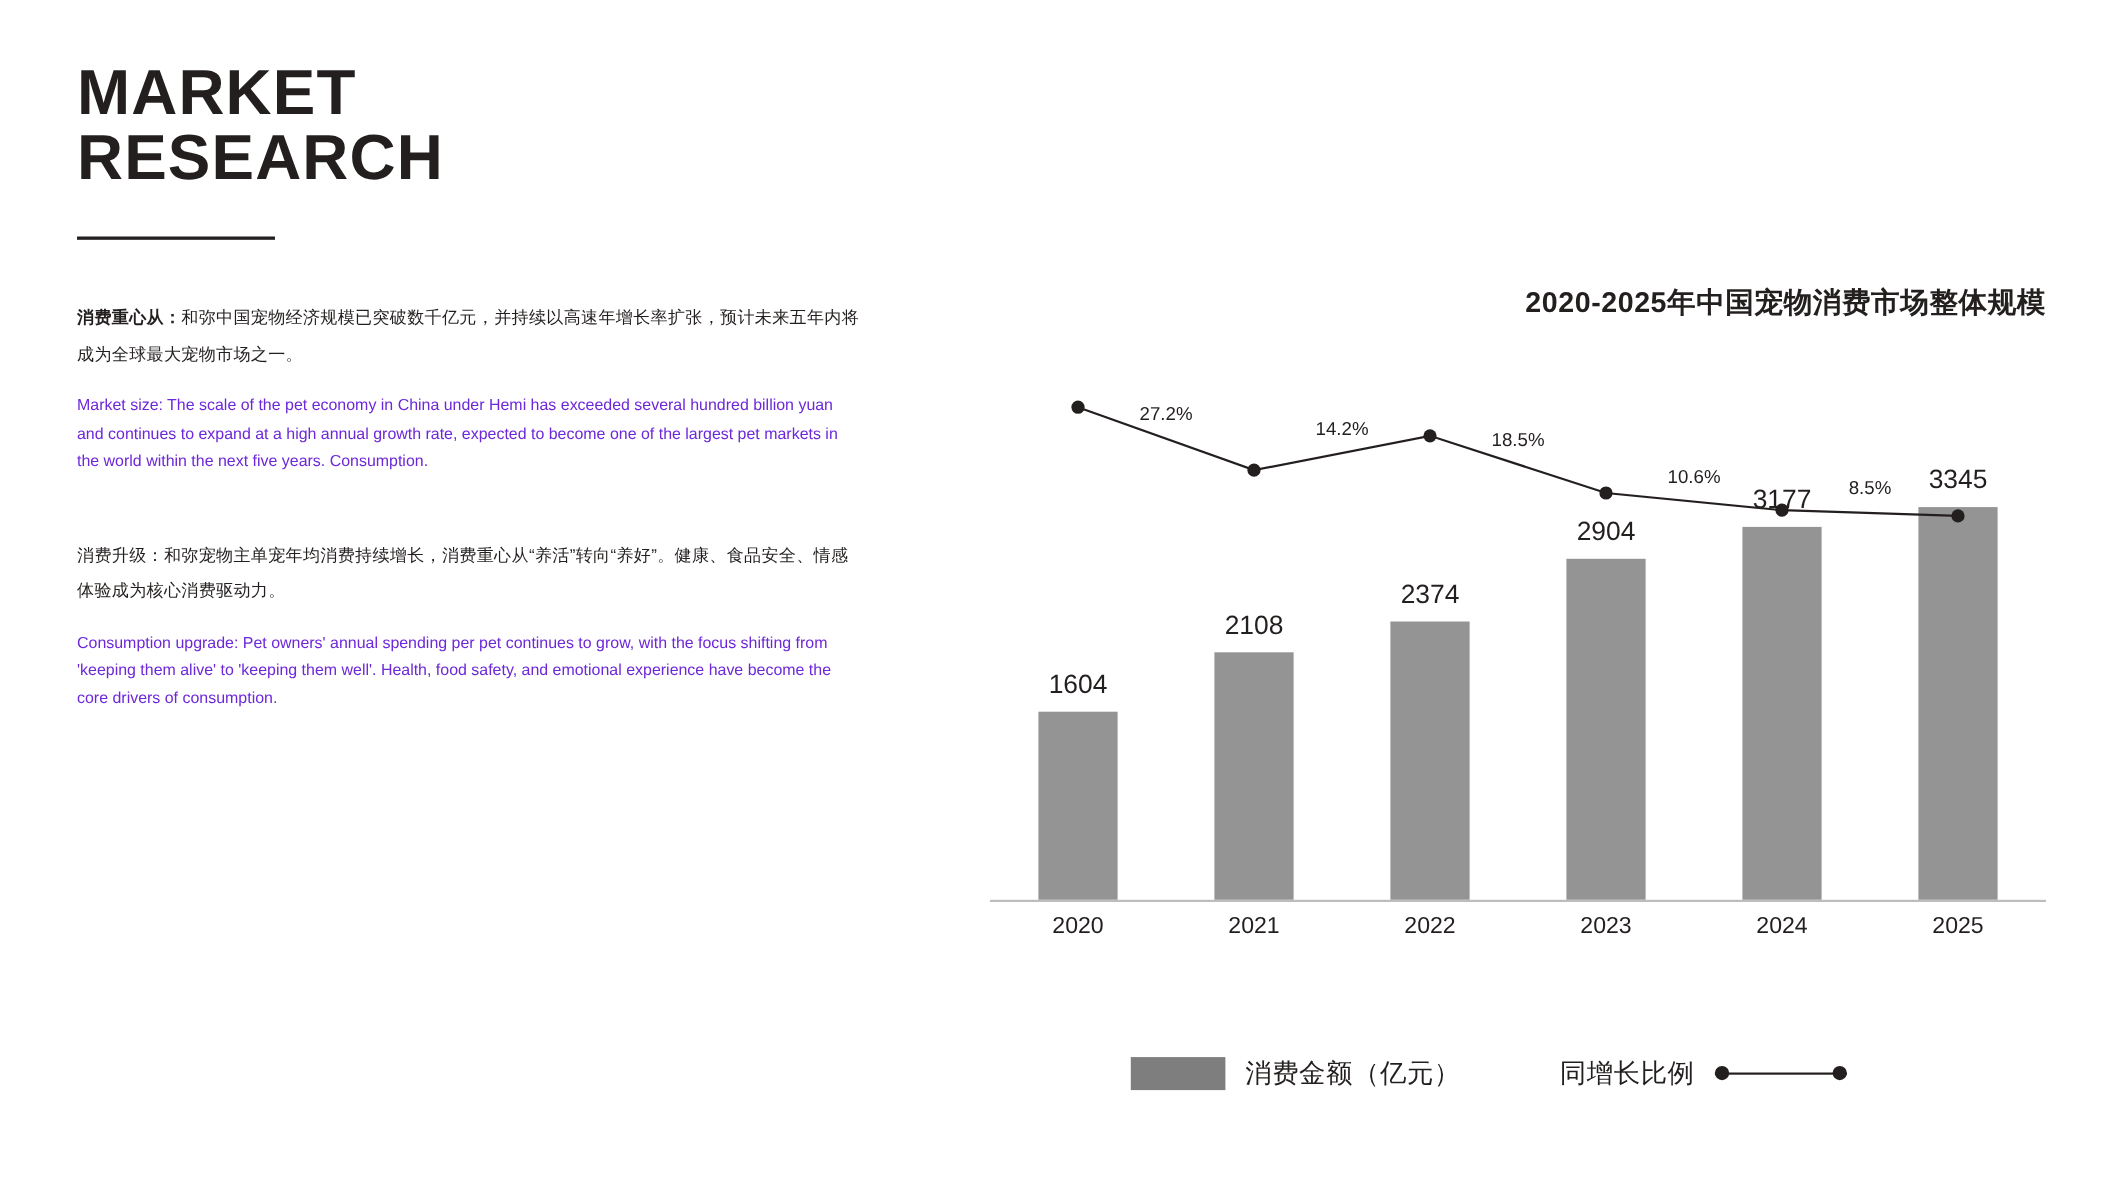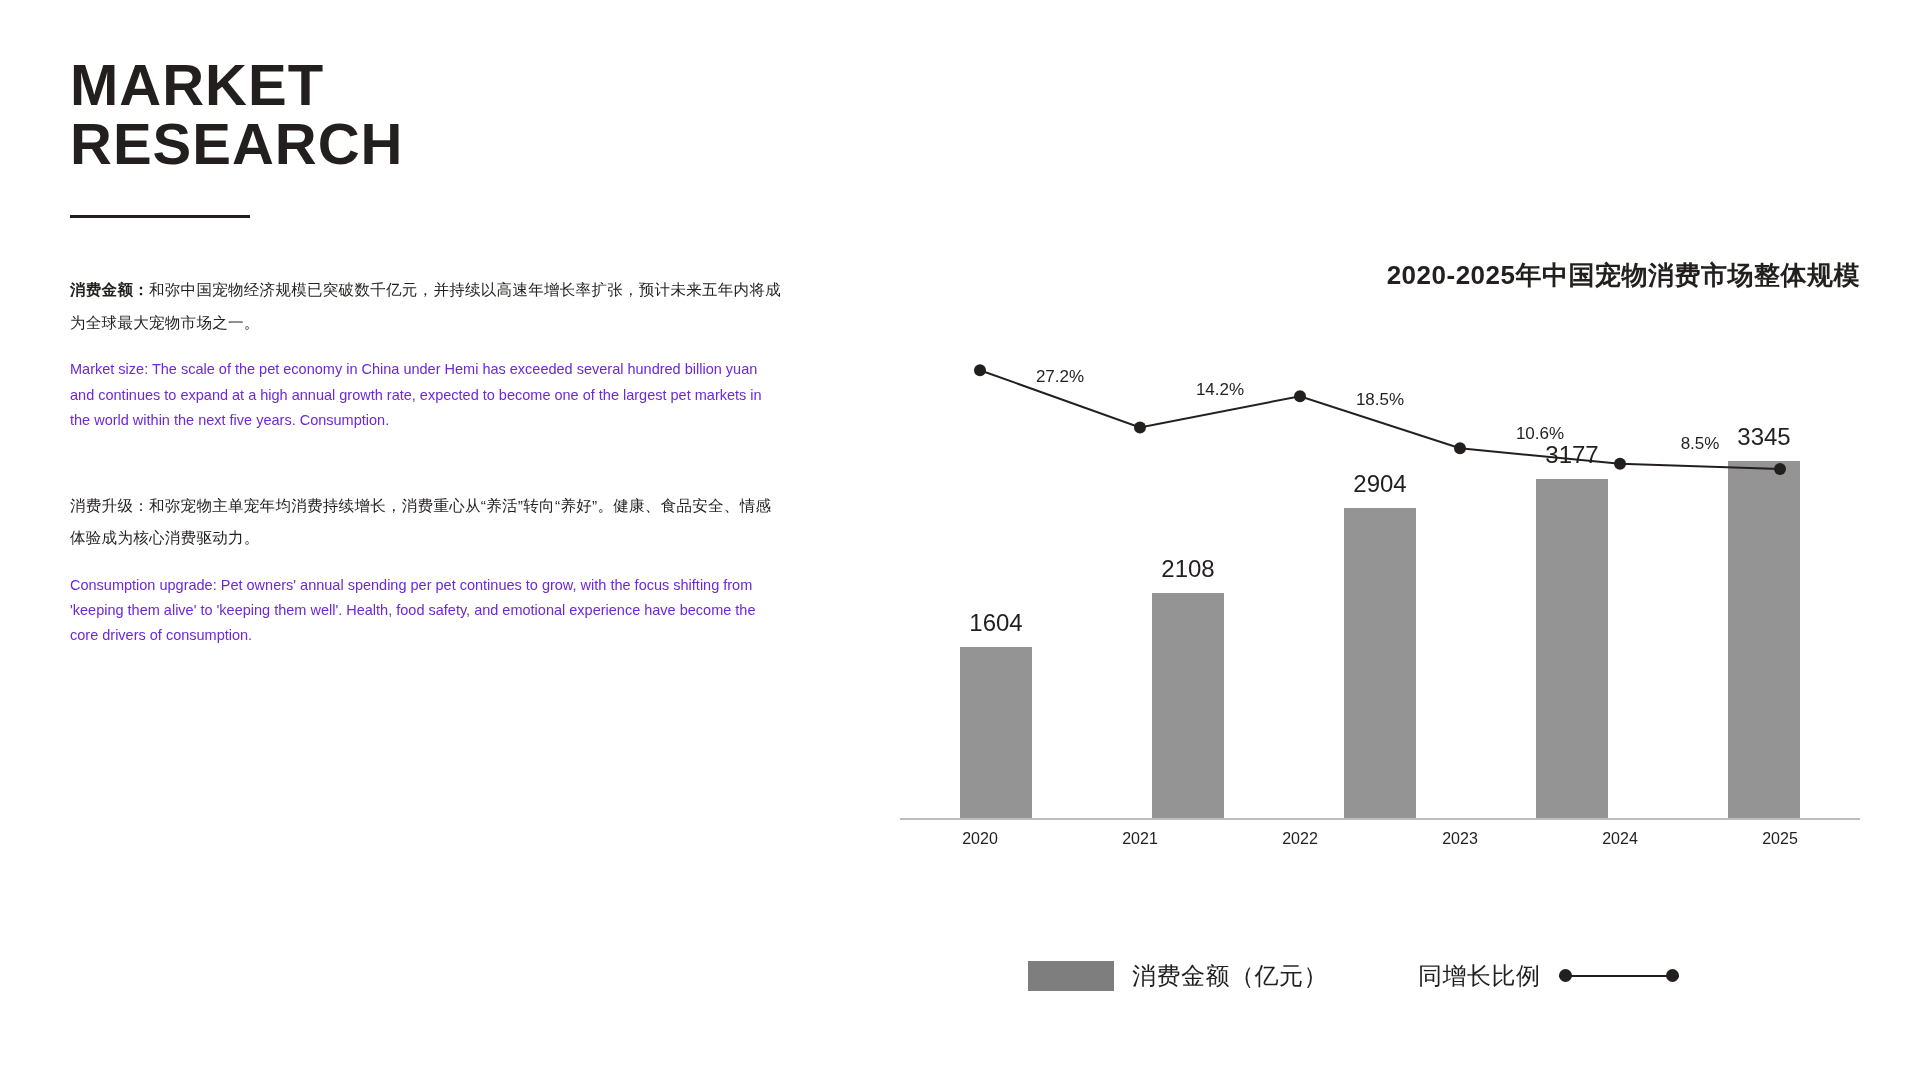--- a/index.html
+++ b/index.html
@@ -145,21 +145,21 @@
   .x-axis {
     position: absolute;
     left: 0;
     top: 600px;
     width: 960px;
     display: flex;
   }
   .x-tick {
     flex: 1 1 0;
     text-align: center;
-    font-size: 16px;
+    font-size: 21px;
     color: #231f1e;
   }
 
   
   .legend {
     position: absolute;
     left: 1028px;
     top: 960px;
     width: 760px;
     display: flex;
@@ -212,21 +212,21 @@
 
   <div class="left-col">
     <div class="title-block">
       <span>MARKET</span>
       <span class="title-line2">RESEARCH</span>
     </div>
     <div class="title-rule"></div>
 
     <div class="para-group">
       <div class="para-cn">
-        <span class="lead">消费金额：</span><span>和弥中国宠物经济规模已突破数千亿元，并持续以高速年增长率扩张，预计未来五年内将成为全球最大宠物市场之一。</span>
+        <span class="lead">消费重心从：</span><span>和弥中国宠物经济规模已突破数千亿元，并持续以高速年增长率扩张，预计未来五年内将成为全球最大宠物市场之一。</span>
       </div>
       <div class="para-en">Market size: The scale of the pet economy in China under Hemi has exceeded several hundred billion yuan and continues to expand at a high annual growth rate, expected to become one of the largest pet markets in the world within the next five years. Consumption.</div>
     </div>
 
     <div class="para-group second">
       <div class="para-cn">
         <span>消费升级：</span><span>和弥宠物主单宠年均消费持续增长，消费重心从“养活”转向“养好”。健康、食品安全、情感体验成为核心消费驱动力。</span>
       </div>
       <div class="para-en">Consumption upgrade: Pet owners' annual spending per pet continues to grow, with the focus shifting from 'keeping them alive' to 'keeping them well'. Health, food safety, and emotional experience have become the core drivers of consumption.</div>
     </div>
@@ -237,20 +237,24 @@
 
     <div class="plot">
       <div class="bars" id="bars">
           <div class="bar-slot">
             <div class="bar-value" style="bottom: 181.206px;">1604</div>
             <div class="bar" style="height: 171.206px; background: rgb(148, 148, 148);"></div>
           </div>
           <div class="bar-slot">
             <div class="bar-value" style="bottom: 235.001px;">2108</div>
             <div class="bar" style="height: 225.001px; background: rgb(148, 148, 148);"></div>
+          </div>
+          <div class="bar-slot">
+            <div class="bar-value" style="bottom: 263.393px;">2374</div>
+            <div class="bar" style="height: 253.393px; background: rgb(148, 148, 148);"></div>
           </div>
           <div class="bar-slot">
             <div class="bar-value" style="bottom: 319.964px;">2904</div>
             <div class="bar" style="height: 309.964px; background: rgb(148, 148, 148);"></div>
           </div>
           <div class="bar-slot">
             <div class="bar-value" style="bottom: 349.103px;">3177</div>
             <div class="bar" style="height: 339.103px; background: rgb(148, 148, 148);"></div>
           </div>
           <div class="bar-slot">

